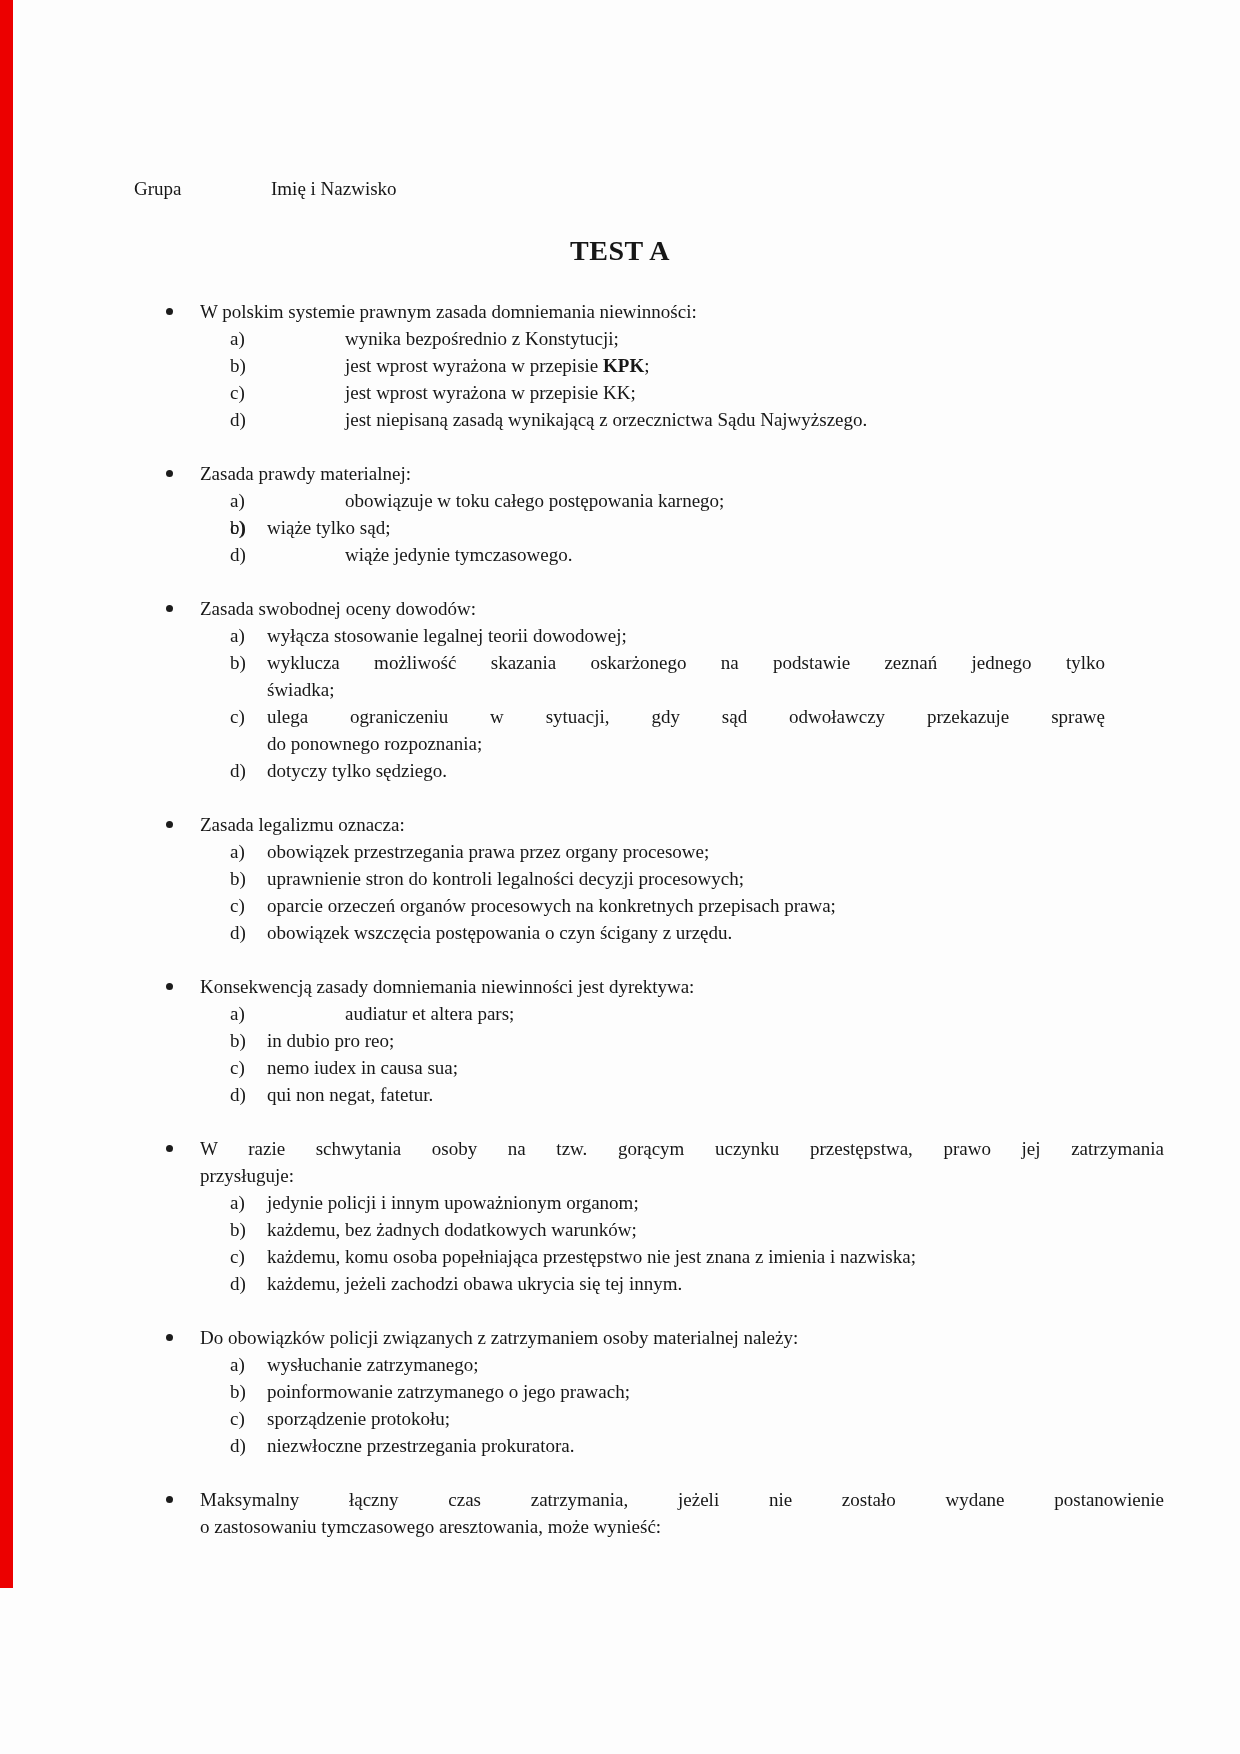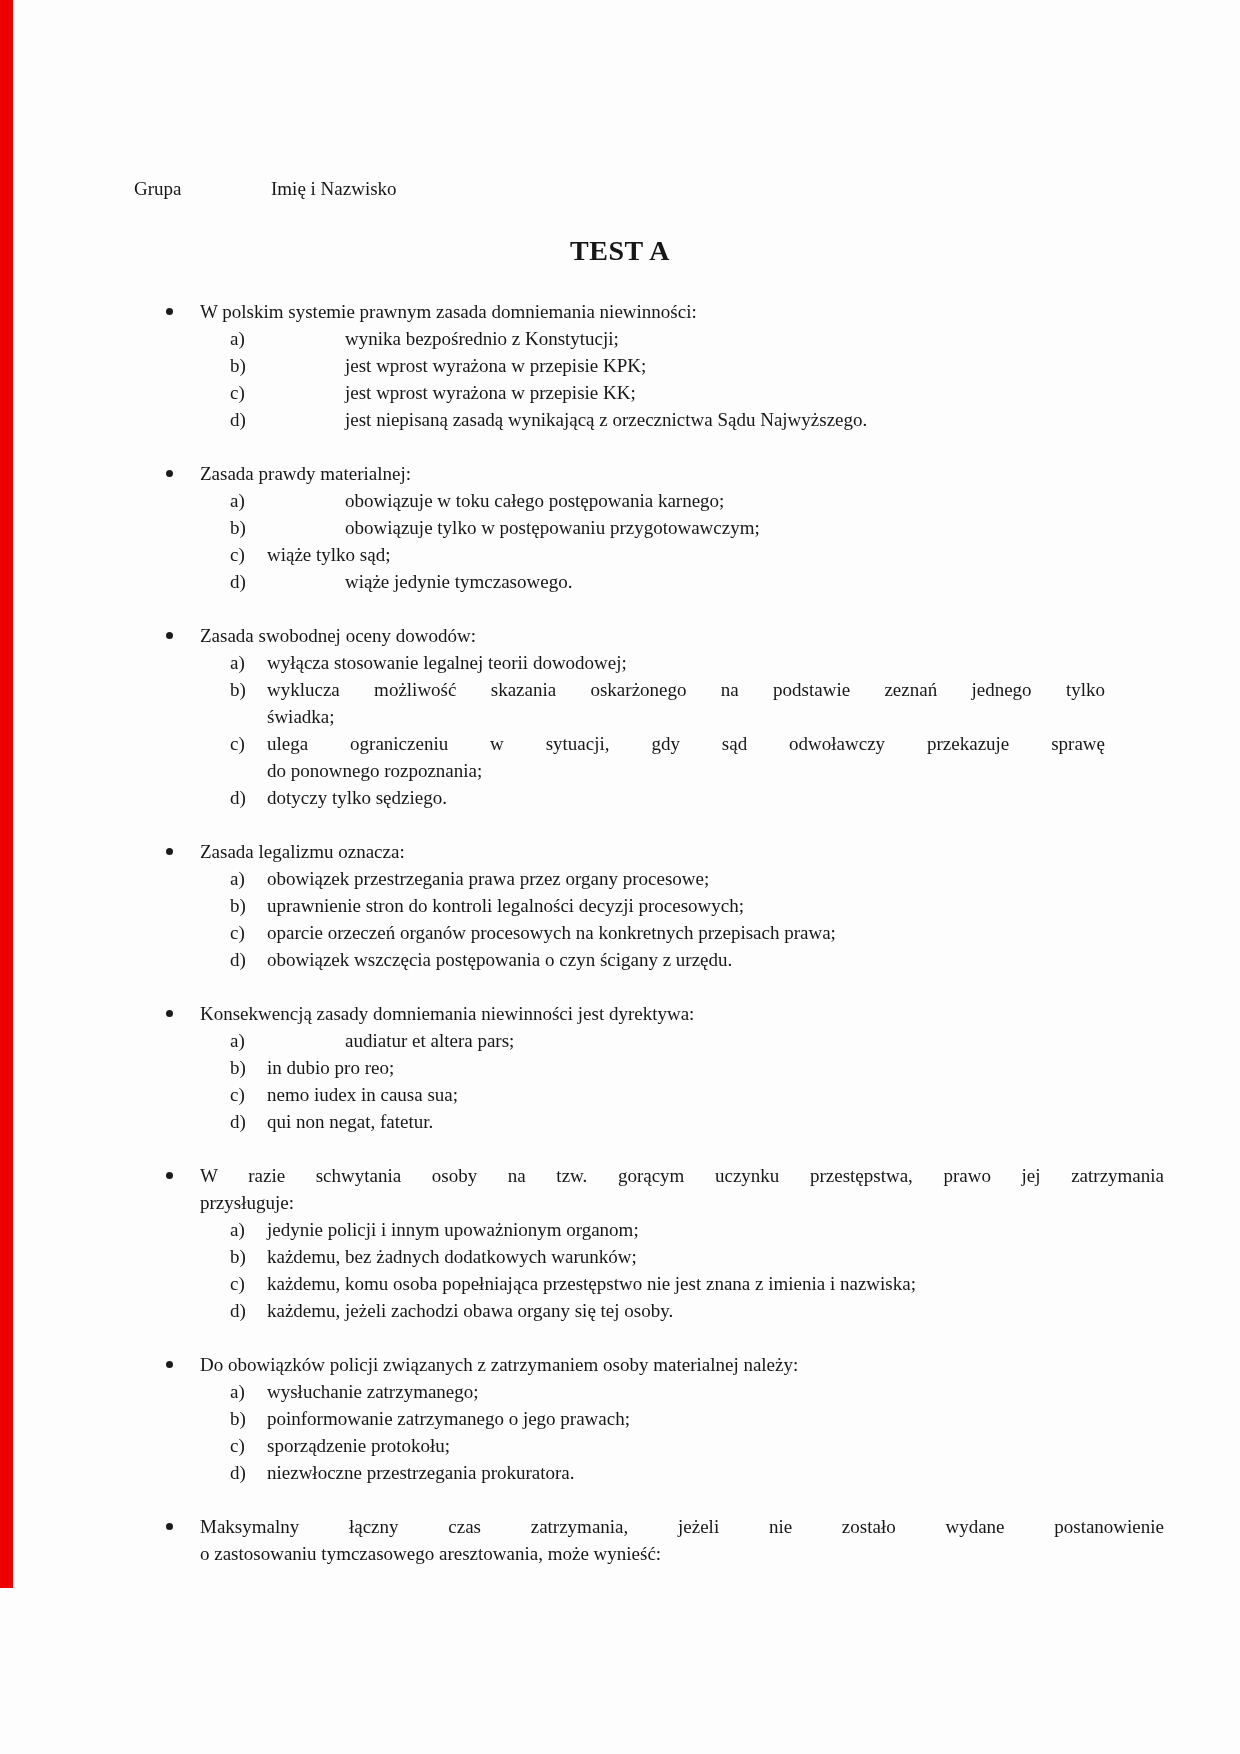--- a/index.html
+++ b/index.html
@@ -22,21 +22,21 @@
   .qtext{position:relative;padding-left:200px;padding-right:76px;}
   .bullet{
     position:absolute;left:166px;top:10px;width:7px;height:7px;
     border-radius:50%;background:#1c1c1c;
   }
   .opt{position:relative;padding-left:267px;padding-right:135px;}
   .opt.tab{padding-left:345px;}
   .olbl{position:absolute;left:230px;top:0;}
   .jl{display:block;text-align:justify;text-align-last:justify;}
   .ll{display:block;}
-  b{font-weight:normal;}
+  b{font-weight:bold;}
 </style>
 </head>
 <body>
 
 <div class="redbar" style="background: rgb(236, 0, 0);"></div>
 
 <div class="hdr">
   <span class="g">Grupa</span>
   <span class="n">Imię i Nazwisko</span>
 </div>
@@ -47,21 +47,21 @@
     <div class="q">
       <div class="qtext"><span class="bullet"></span><span>W polskim systemie prawnym zasada domniemania niewinności:</span></div>
       <div class="opt tab"><span class="olbl">a)</span><span>wynika bezpośrednio z Konstytucji;</span></div>
       <div class="opt tab"><span class="olbl">b)</span><span>jest wprost wyrażona w przepisie <b>KPK</b>;</span></div>
       <div class="opt tab"><span class="olbl">c)</span><span>jest wprost wyrażona w przepisie KK;</span></div>
       <div class="opt tab"><span class="olbl">d)</span><span>jest niepisaną zasadą wynikającą z orzecznictwa Sądu Najwyższego.</span></div>
     </div>
     <div class="q">
       <div class="qtext"><span class="bullet"></span><span>Zasada prawdy materialnej:</span></div>
       <div class="opt tab"><span class="olbl">a)</span><span>obowiązuje w toku całego postępowania karnego;</span></div>
-      <div class="opt tab"><span class="olbl">b)</span><span>obowiązuje tylko w postępowaniu przygotowawczym;</span></div>
+      <div class="opt tab"><span class="olbl">b)</span></div>
       <div class="opt"><span class="olbl">c)</span><span>wiąże tylko sąd;</span></div>
       <div class="opt tab"><span class="olbl">d)</span><span>wiąże jedynie tymczasowego.</span></div>
     </div>
     <div class="q">
       <div class="qtext"><span class="bullet"></span><span>Zasada swobodnej oceny dowodów:</span></div>
       <div class="opt"><span class="olbl">a)</span><span>wyłącza stosowanie legalnej teorii dowodowej;</span></div>
       <div class="opt"><span class="olbl">b)</span><span><span class="jl">wyklucza możliwość skazania oskarżonego na podstawie zeznań jednego tylko</span><span class="ll">świadka;</span></span></div>
       <div class="opt"><span class="olbl">c)</span><span><span class="jl">ulega ograniczeniu w sytuacji, gdy sąd odwoławczy przekazuje sprawę</span><span class="ll">do ponownego rozpoznania;</span></span></div>
       <div class="opt"><span class="olbl">d)</span><span>dotyczy tylko sędziego.</span></div>
     </div>
@@ -77,21 +77,21 @@
       <div class="opt tab"><span class="olbl">a)</span><span>audiatur et altera pars;</span></div>
       <div class="opt"><span class="olbl">b)</span><span>in dubio pro reo;</span></div>
       <div class="opt"><span class="olbl">c)</span><span>nemo iudex in causa sua;</span></div>
       <div class="opt"><span class="olbl">d)</span><span>qui non negat, fatetur.</span></div>
     </div>
     <div class="q">
       <div class="qtext"><span class="bullet"></span><span><span class="jl">W razie schwytania osoby na tzw. gorącym uczynku przestępstwa, prawo jej zatrzymania</span><span class="ll">przysługuje:</span></span></div>
       <div class="opt"><span class="olbl">a)</span><span>jedynie policji i innym upoważnionym organom;</span></div>
       <div class="opt"><span class="olbl">b)</span><span>każdemu, bez żadnych dodatkowych warunków;</span></div>
       <div class="opt"><span class="olbl">c)</span><span>każdemu, komu osoba popełniająca przestępstwo  nie jest znana z imienia i nazwiska;</span></div>
-      <div class="opt"><span class="olbl">d)</span><span>każdemu, jeżeli zachodzi obawa organy się tej osoby.</span></div>
+      <div class="opt"><span class="olbl">d)</span><span>każdemu, jeżeli zachodzi obawa ukrycia się tej innym.</span></div>
     </div>
     <div class="q">
       <div class="qtext"><span class="bullet"></span><span>Do obowiązków policji związanych z zatrzymaniem osoby materialnej należy:</span></div>
       <div class="opt"><span class="olbl">a)</span><span>wysłuchanie zatrzymanego;</span></div>
       <div class="opt"><span class="olbl">b)</span><span>poinformowanie zatrzymanego o jego prawach;</span></div>
       <div class="opt"><span class="olbl">c)</span><span>sporządzenie protokołu;</span></div>
       <div class="opt"><span class="olbl">d)</span><span>niezwłoczne przestrzegania prokuratora.</span></div>
     </div>
     <div class="q">
       <div class="qtext"><span class="bullet"></span><span><span class="jl">Maksymalny łączny czas zatrzymania, jeżeli nie zostało wydane postanowienie</span><span class="ll">o zastosowaniu tymczasowego aresztowania, może wynieść:</span></span></div>

